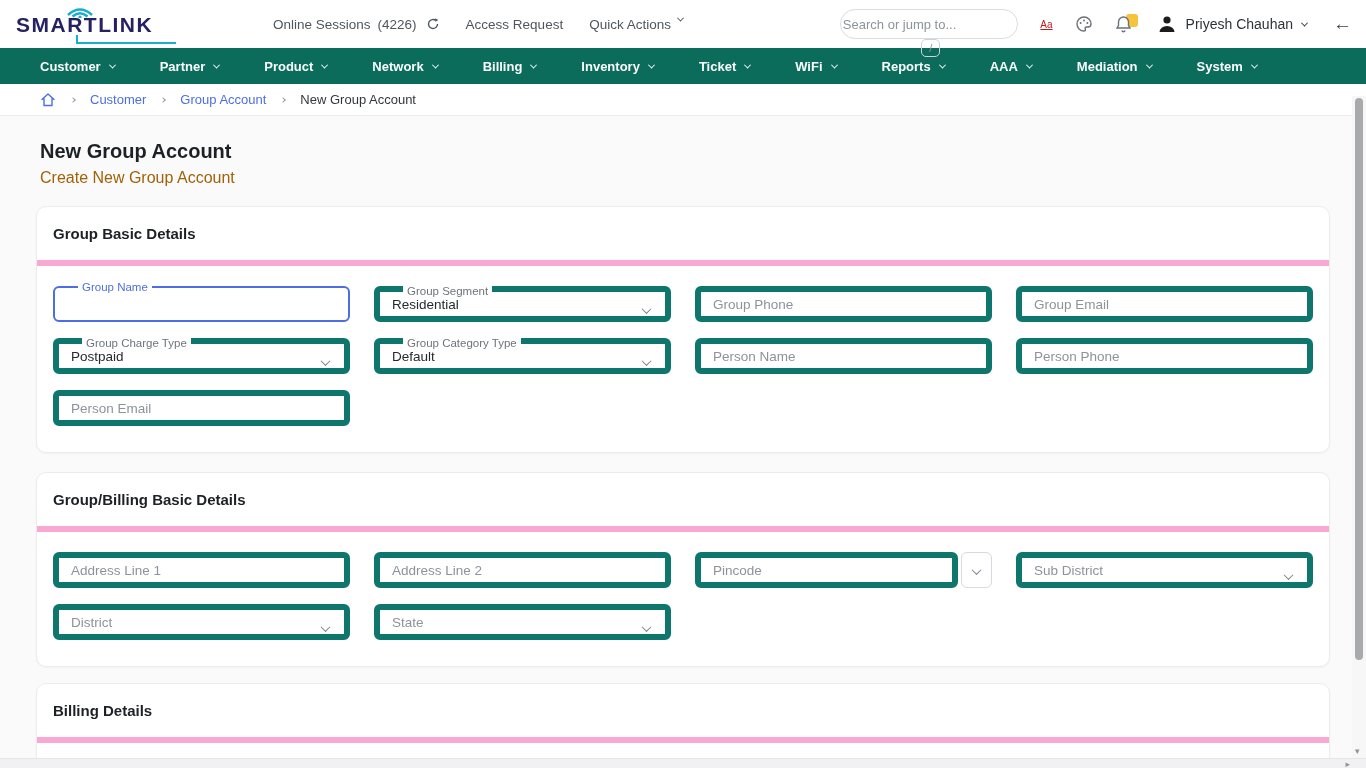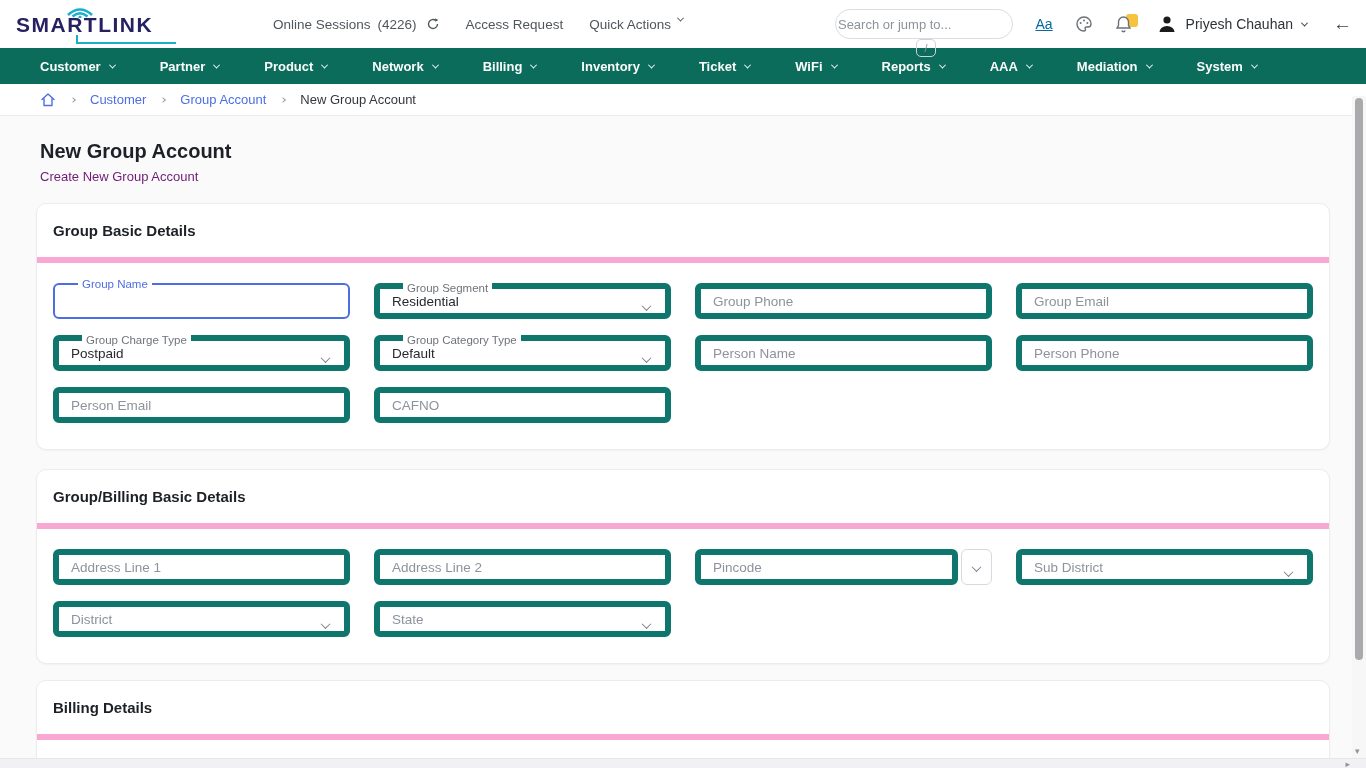--- a/index.html
+++ b/index.html
@@ -18,21 +18,21 @@
   .refresh-svg { margin-left:2px; }
   .top-right { margin-left:auto; display:flex; align-items:center; gap:22px; }
   .searchbox { width:178px; height:30px; border:1px solid #d9dce0; border-radius:15px;
     display:flex; align-items:center; padding:0 7px 0 10px; gap:7px; background:#fff; color:#8d939b;flex-direction:column; }
   .searchbox input { border:none; outline:none; flex:1; min-width:0; font-size:13px; color:#3a3f45;
     font-family:inherit; background:transparent; }
   .searchbox input::placeholder { color:#8d939b; }
   .slash-badge { border:1px solid #cfd3d8; border-radius:5px; font-size:11px; color:#8d939b;
     padding:1px 7px; line-height:14px; }
   .hicon { color:#6b7177; display:flex; align-items:center; cursor:pointer; }
-  .aa { font-size:14px; color:#0369a1;text-decoration:underline; }
+  .aa { font-size:10px; color:#b91c1c;text-decoration:underline; }
   .bell-wrap { position:relative; width:20px; height:20px; }
   .bell-badge { position:absolute; right:-3px; top:0; width:12px; height:13px; background:#f6c33c; border-radius:3px; }
   .bell-wrap svg { position:relative; z-index:1; }
   .userbox { display:flex; align-items:center; gap:9px; cursor:pointer; color:#2f3337; font-size:14px; }
   .back-arrow { font-size:19px; color:#3a3f45; cursor:pointer; margin-left:4px; }
 
   
   .mainnav { height:36px; background:#0c6c5b; display:flex; align-items:center; padding-left:40px; gap:45px; }
   .nav-item { display:flex; align-items:center; gap:9px; color:#fbfdfd; font-size:13px; font-weight:700; cursor:pointer; }
   .chev { display:inline-block; width:7px; height:7px; border-right:1.7px solid #7d838a;
@@ -42,21 +42,21 @@
 
   
   .crumbbar { height:32px; background:#fff; border-bottom:1px solid #ececee; display:flex;
     align-items:center; padding-left:40px; gap:15px; font-size:13px; }
   .crumb-link { color:#4d6ee3; cursor:pointer; }
   .crumb-cur { color:#33373c; }
 
   
   .content { padding:24px 36px 0 36px; }
   .page-title { font-size:20px; font-weight:700; color:#1d2126; margin-left:4px; }
-  .page-sub { font-size:13px; color:#701a75; margin:6px 0 0 4px; }
+  .page-sub { font-size:16px; color:#a16207; margin:6px 0 0 4px; }
   .card { background:#fff; border:1px solid #ececee; border-radius:10px; margin-top:19px;
     box-shadow:0 1px 2px rgba(16,24,40,.04); }
   .card-head { padding:18px 16px; border-bottom:6px solid #f9a8d4; }
   .card-title { font-size:15px; font-weight:700; color:#1d2126; }
   .card-body { padding:20px 16px 26px 16px; }
   .grid { display:grid; grid-template-columns:repeat(4,1fr); column-gap:24px; row-gap:16px; }
 
   
   .fld { position:relative; height:36px; border:6px solid #0f766e; border-radius:6px; background:#fff;
     display:flex; align-items:center; cursor:pointer; }
@@ -255,23 +255,20 @@
         <div class="fld">
           <input class="fin" placeholder="Person Name" style="">
         </div>
         <div class="fld">
           <input class="fin" placeholder="Person Phone" style="">
         </div>
 
         <div class="fld">
           <input class="fin" placeholder="Person Email" style="">
         </div>
-        <div class="fld">
-          <input class="fin" placeholder="CAFNO" style="">
-        </div>
       </div>
     </div>
   </section>
 
   <section class="card">
     <div class="card-head">
       <h2 class="card-title">Group/Billing Basic Details</h2>
     </div>
     <div class="card-body">
       <div class="grid">

